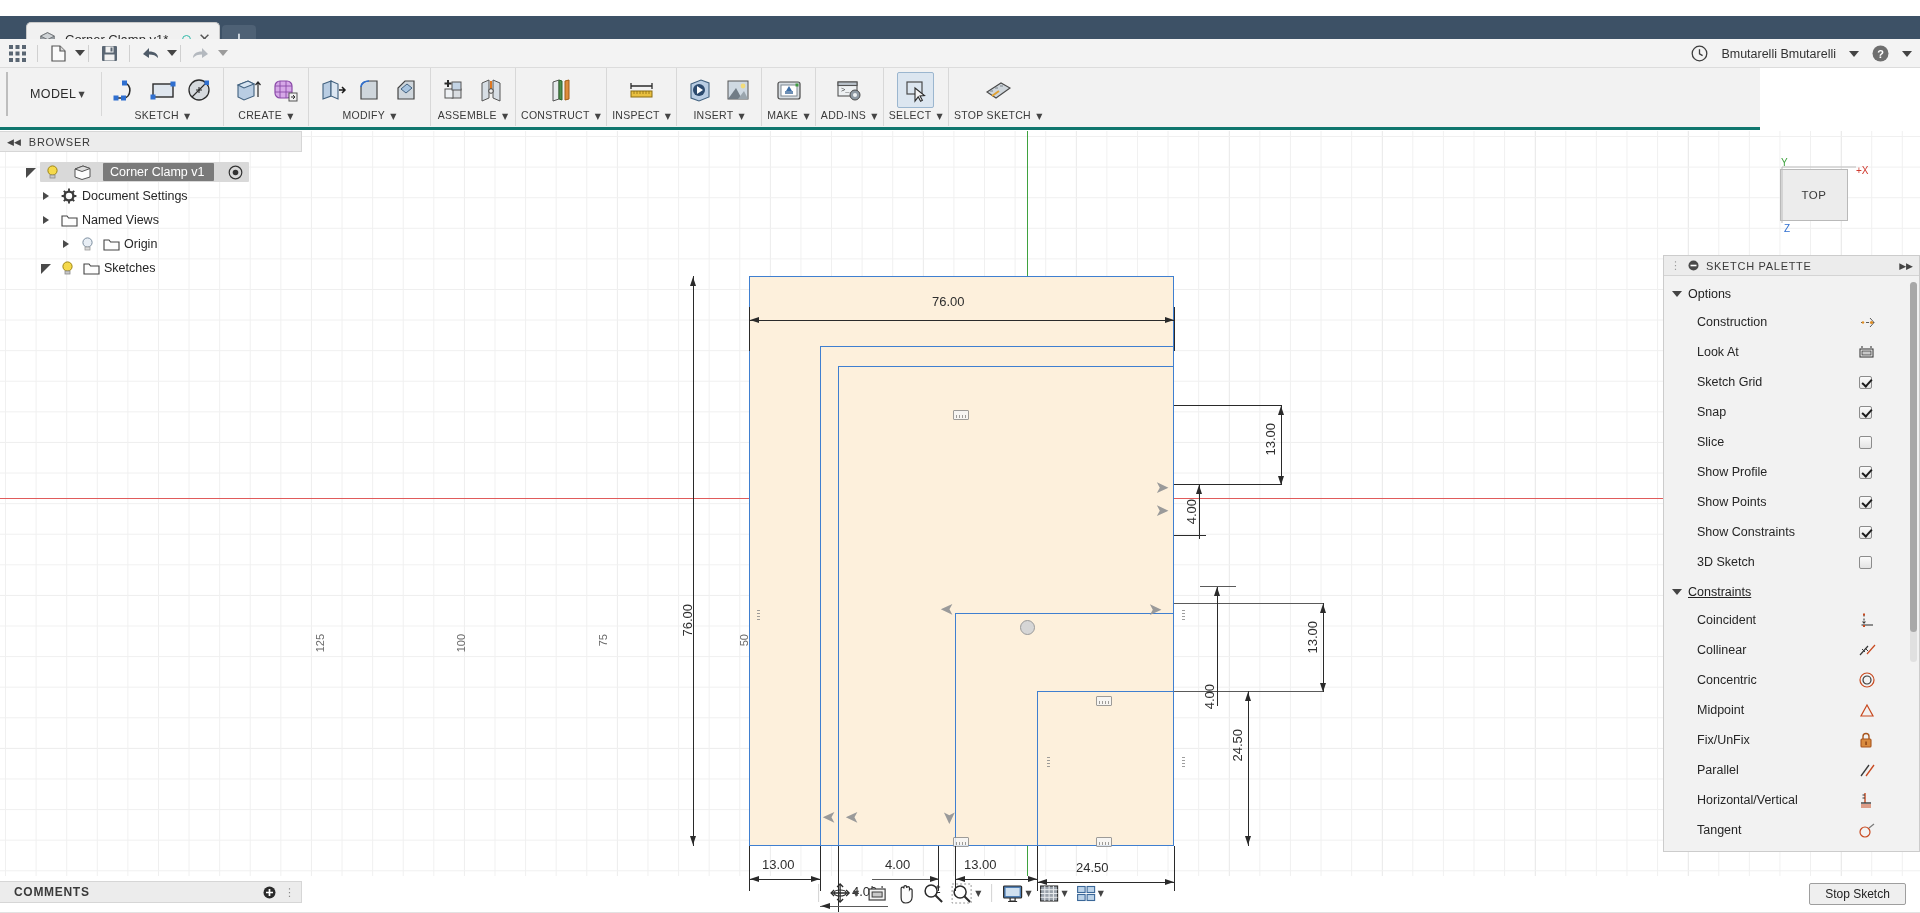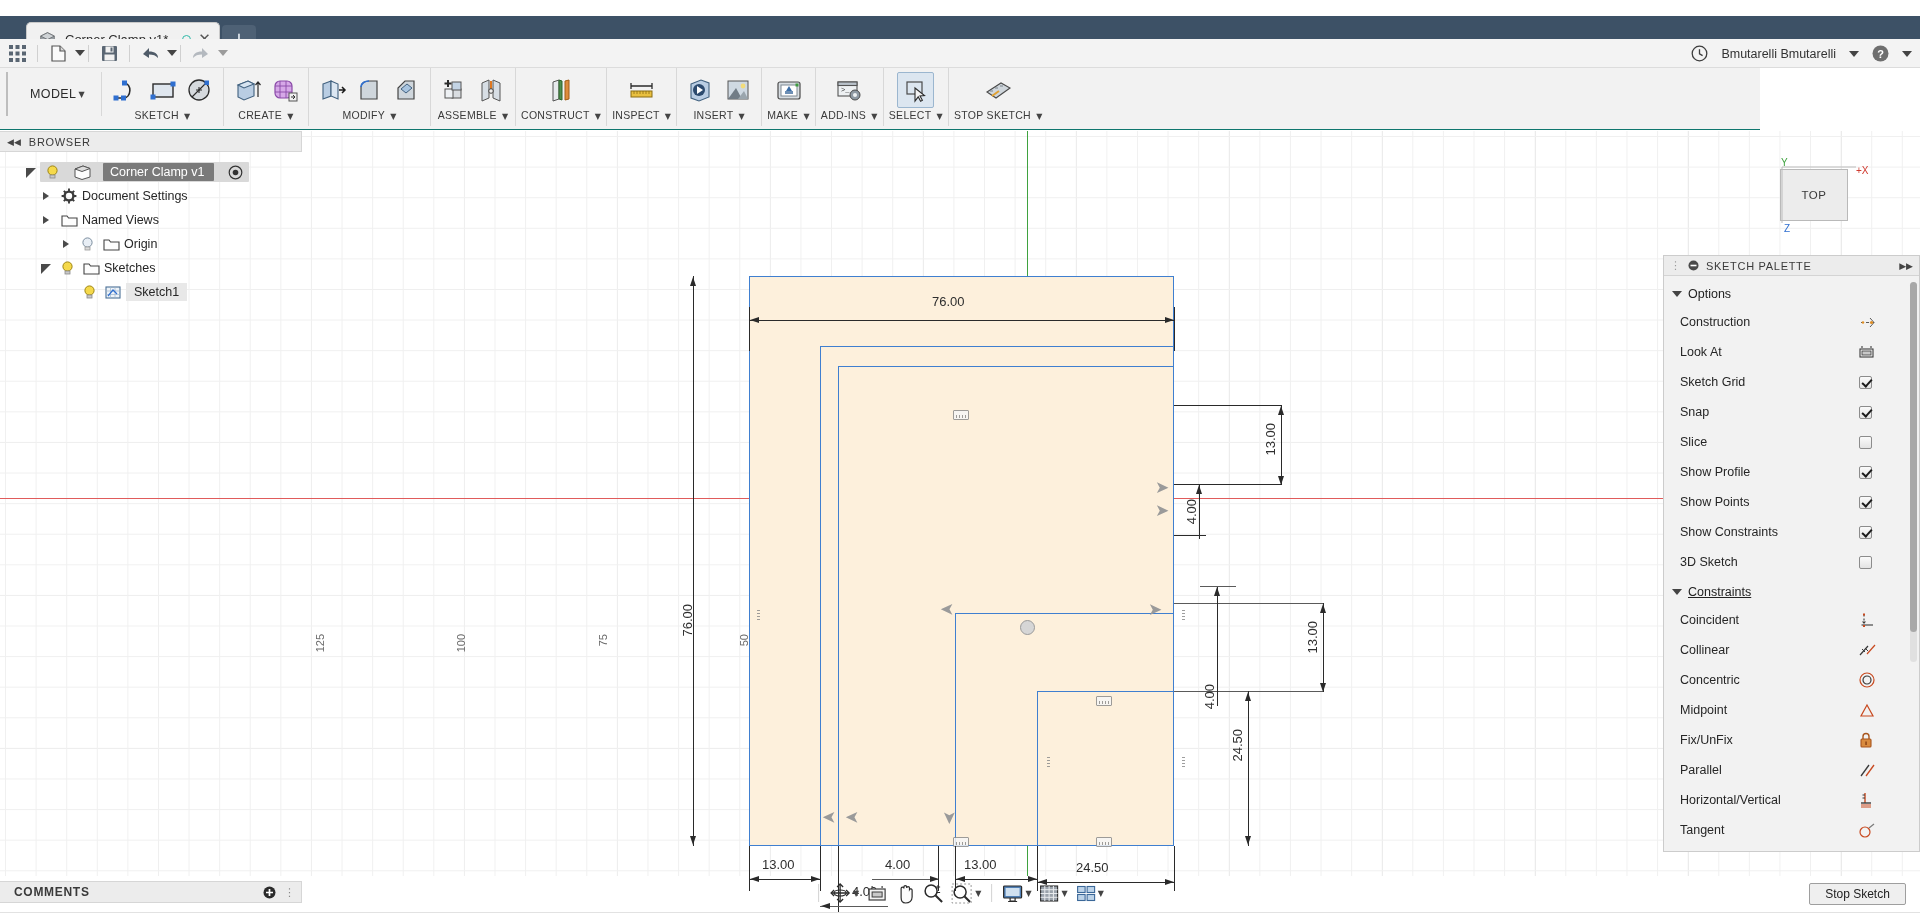--- a/index.html
+++ b/index.html
@@ -54,21 +54,21 @@
   .qsep { width: 1px; height: 17px; background: #d0d0d0; margin: 0 3px; }
   .qbar-right {
     position: absolute; right: 8px; top: 0; height: 29px;
     display: flex; align-items: center; gap: 13px;
   }
   .username { font-size: 12.5px; color: #333; }
 
   
   .ribbon {
     position: absolute; left: 0; top: 68px; width: 1760px; height: 62px;
-    background: #f2f2f2; border-bottom: 1px solid #0f766e;
+    background: #f2f2f2; border-bottom: 3px solid #0f766e;
   }
   .ribbon-inner { display: flex; align-items: flex-start; height: 62px; padding-left: 6px; }
   .modeldrop {
     display: flex; align-items: center; height: 44px; padding: 0 16px 0 22px;
     font-size: 12.5px; color: #2b2b2b; letter-spacing: .4px;
     border-left: 2px solid #bdbdbd; border-right: 1px solid #d8d8d8;
     margin-top: 4px;
   }
   .rgroup {
     position: relative; height: 58px; display: flex; flex-direction: column;
@@ -208,21 +208,21 @@
   .pal-section {
     display: flex; align-items: center; gap: 6px;
     font-size: 12.5px; color: #222; padding: 4px 0 6px 8px;
   }
   .caret-d { width: 0; height: 0; border-left: 5px solid transparent;
              border-right: 5px solid transparent; border-top: 6px solid #444; }
   .pal-row {
     display: flex; align-items: center; height: 30px; padding-left: 16px;
     font-size: 12.5px; color: #262626; cursor: pointer;
   }
-  .pal-row-label { flex: 1; }
+  .pal-row-label { flex: 1; margin-left: 17px; }
   .pal-ctl { width: 60px; display: flex; align-items: center; }
   .chk {
     width: 13px; height: 13px; border: 1px solid #8c8c8c; border-radius: 2px;
     background: linear-gradient(#fbfbfb,#e3e3e3); position: relative;
   }
   .chk.on::after {
     content: ""; position: absolute; left: 3.5px; top: 0px; width: 4px; height: 8px;
     border: solid #1b1b1b; border-width: 0 2px 2px 0; transform: rotate(42deg);
   }
   .pal-scroll {
@@ -788,36 +788,20 @@
           </svg>
         </span>
         <span class="tw" style="width:26px;">
           <svg width="17" height="14" viewBox="0 0 17 14">
             <path d="M1,3 h5 l1.6,2 H16 v8 H1 Z" fill="#fdfdfd" stroke="#444" stroke-width="1.1"></path>
           </svg>
         </span>
         <span class="trow-label">Sketches</span>
       </div>
 
-      <div class="trow hl" style="padding-left:78px;">
-        <span class="tw" style="width:22px;">
-          <svg width="13" height="15" viewBox="0 0 13 15">
-            <circle cx="6.5" cy="5.5" r="4.6" fill="#f5d94b" stroke="#9d8411" stroke-width="1"></circle>
-            <rect x="4" y="10" width="5" height="3" fill="#c9c9c9" stroke="#8a8a8a" stroke-width=".8"></rect>
-          </svg>
-        </span>
-        <span class="tw" style="width:26px;">
-          <svg width="16" height="15" viewBox="0 0 16 15">
-            <rect x="1" y="2" width="14" height="11" fill="#eef3f8" stroke="#4a6f96" stroke-width="1.1"></rect>
-            <path d="M1,6 H15 M1,9.5 H15 M5.5,2 V13 M10,2 V13" stroke="#9db6cf" stroke-width=".7"></path>
-            <path d="M3,11 L8,5 L12,9" fill="none" stroke="#2f6fd0" stroke-width="1.2"></path>
-          </svg>
-        </span>
-        <span class="trow-label">Sketch1</span>
-      </div>
 
     </div>
   </div>
 
   <div class="palette">
     <div class="palette-hdr">
       <span style="color:#9a9a9a;font-size:11px;">⋮</span>
       <svg width="11" height="11" viewBox="0 0 11 11">
         <circle cx="5.5" cy="5.5" r="5" fill="#4a4a4a"></circle>
         <rect x="2.5" y="4.7" width="6" height="1.6" fill="#fff"></rect>

